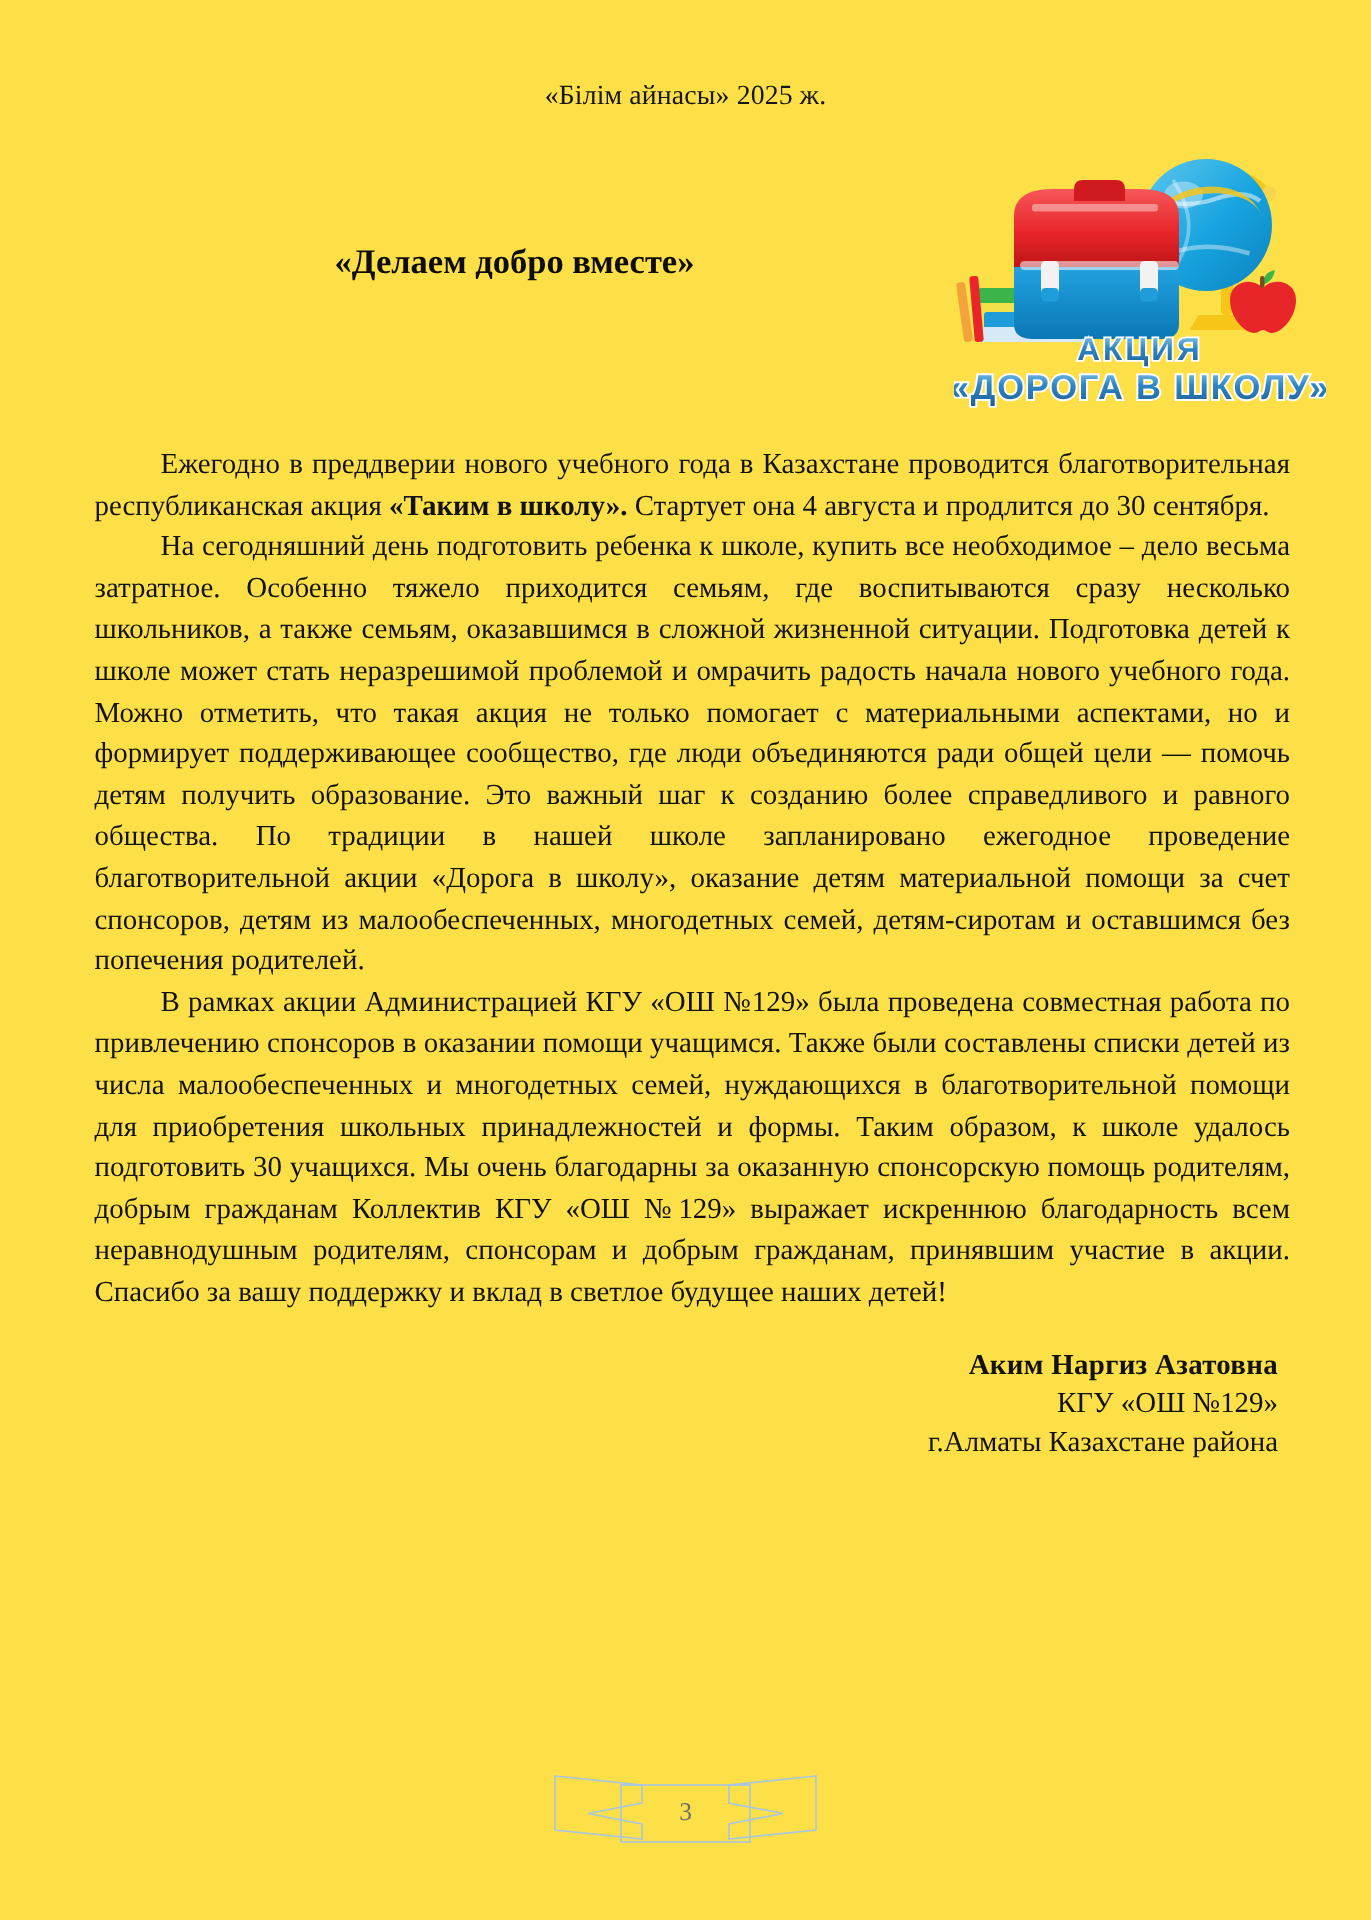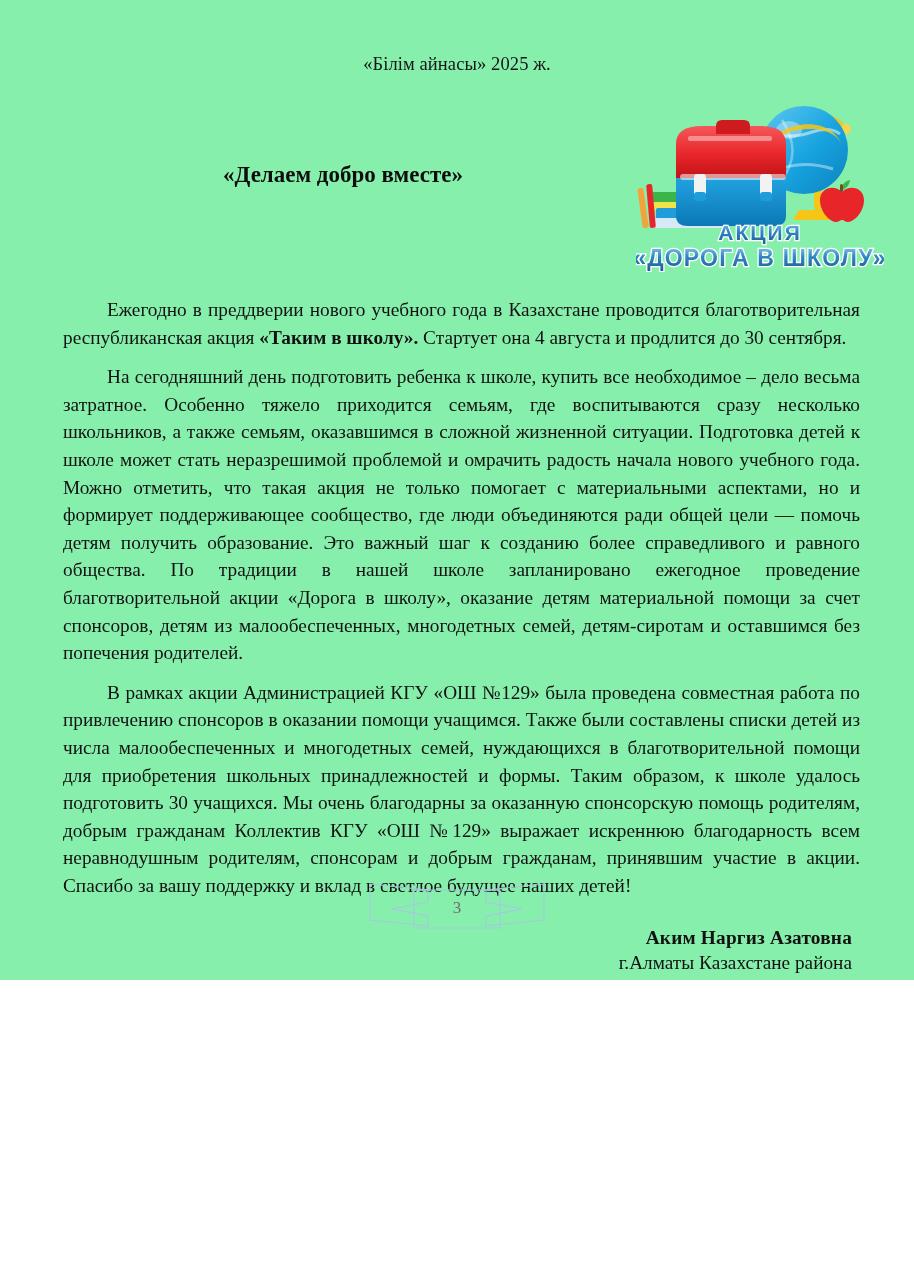--- a/index.html
+++ b/index.html
@@ -4,22 +4,22 @@
 <title>Document</title>
 <style>
   html, body {
     margin: 0;
     padding: 0;
     background: #ffffff;
   }
   .page {
     position: relative;
     width: 914px;
-    height: 980px;
-    background: #86efac;
+    height: 1280px;
+    background: #fde047;
     font-family: "Liberation Serif", "DejaVu Serif", serif;
     color: #111111;
     overflow: hidden;
     box-sizing: border-box;
   }
 
   
   .running-header {
     position: absolute;
     top: 54px;
@@ -62,27 +62,27 @@
     font-size: 19.3px;
     line-height: 27.6px;
     text-align: justify;
     text-justify: inter-word;
     color: #121212;
   }
   .body-text p {
     margin: 0;
     text-indent: 44px;
   }
-  .body-text p + p { margin-top: 12px; }
+  .body-text p + p { margin-top: 0px; }
   .body-text b { font-weight: bold; }
 
   
   .signature {
     position: absolute;
-    top: 925px;
+    top: 898px;
     right: 62px;
     width: 420px;
     text-align: right;
     font-size: 19.3px;
     line-height: 25.4px;
     color: #121212;
   }
   .signature .name {
     font-weight: bold;
     letter-spacing: .2px;
@@ -213,20 +213,21 @@
     <p>
       <span>На сегодняшний день подготовить ребенка к школе, купить все необходимое – дело весьма затратное. Особенно тяжело приходится семьям, где воспитываются сразу несколько школьников, а также семьям, оказавшимся в сложной жизненной ситуации. Подготовка детей к школе может стать неразрешимой проблемой и омрачить радость начала нового учебного года. Можно отметить, что такая акция не только помогает с материальными аспектами, но и формирует поддерживающее сообщество, где люди объединяются ради общей цели — помочь детям получить образование. Это важный шаг к созданию более справедливого и равного общества. По традиции в нашей школе запланировано ежегодное проведение благотворительной акции «Дорога в школу», оказание детям материальной помощи за счет спонсоров, детям из малообеспеченных, многодетных семей, детям-сиротам и оставшимся без попечения родителей.</span>
     </p>
     <p>
       <span>В рамках акции Администрацией  КГУ «ОШ  №129» была проведена совместная работа по привлечению спонсоров в оказании помощи учащимся. Также были составлены списки детей из числа малообеспеченных и многодетных семей, нуждающихся в благотворительной помощи для приобретения школьных принадлежностей и формы. Таким образом, к школе удалось подготовить  30  учащихся.  Мы очень благодарны за оказанную спонсорскую помощь родителям, добрым гражданам Коллектив КГУ «ОШ №129» выражает искреннюю благодарность всем неравнодушным родителям, спонсорам и добрым гражданам, принявшим участие в акции. Спасибо за вашу поддержку и вклад в светлое будущее наших детей!</span>
     </p>
   </div>
 
   <div class="signature">
     <div class="name">Аким Наргиз Азатовна</div>
+    <div>КГУ «ОШ №129»</div>
     <div>г.Алматы Казахстане района</div>
   </div>
 
   <div class="footer-ribbon">
     <div class="wrap">
       <svg viewBox="0 0 190 66" xmlns="http://www.w3.org/2000/svg" aria-hidden="true">
         <g fill="none" stroke="#a8c6e0" stroke-width="1.1">
           <path d="M8 8 L66 14 L66 26 L30 33 L66 40 L66 50 L8 44 Z"></path>
           <path d="M182 8 L124 14 L124 26 L160 33 L124 40 L124 50 L182 44 Z"></path>
           <rect x="52" y="14" width="86" height="38"></rect>

